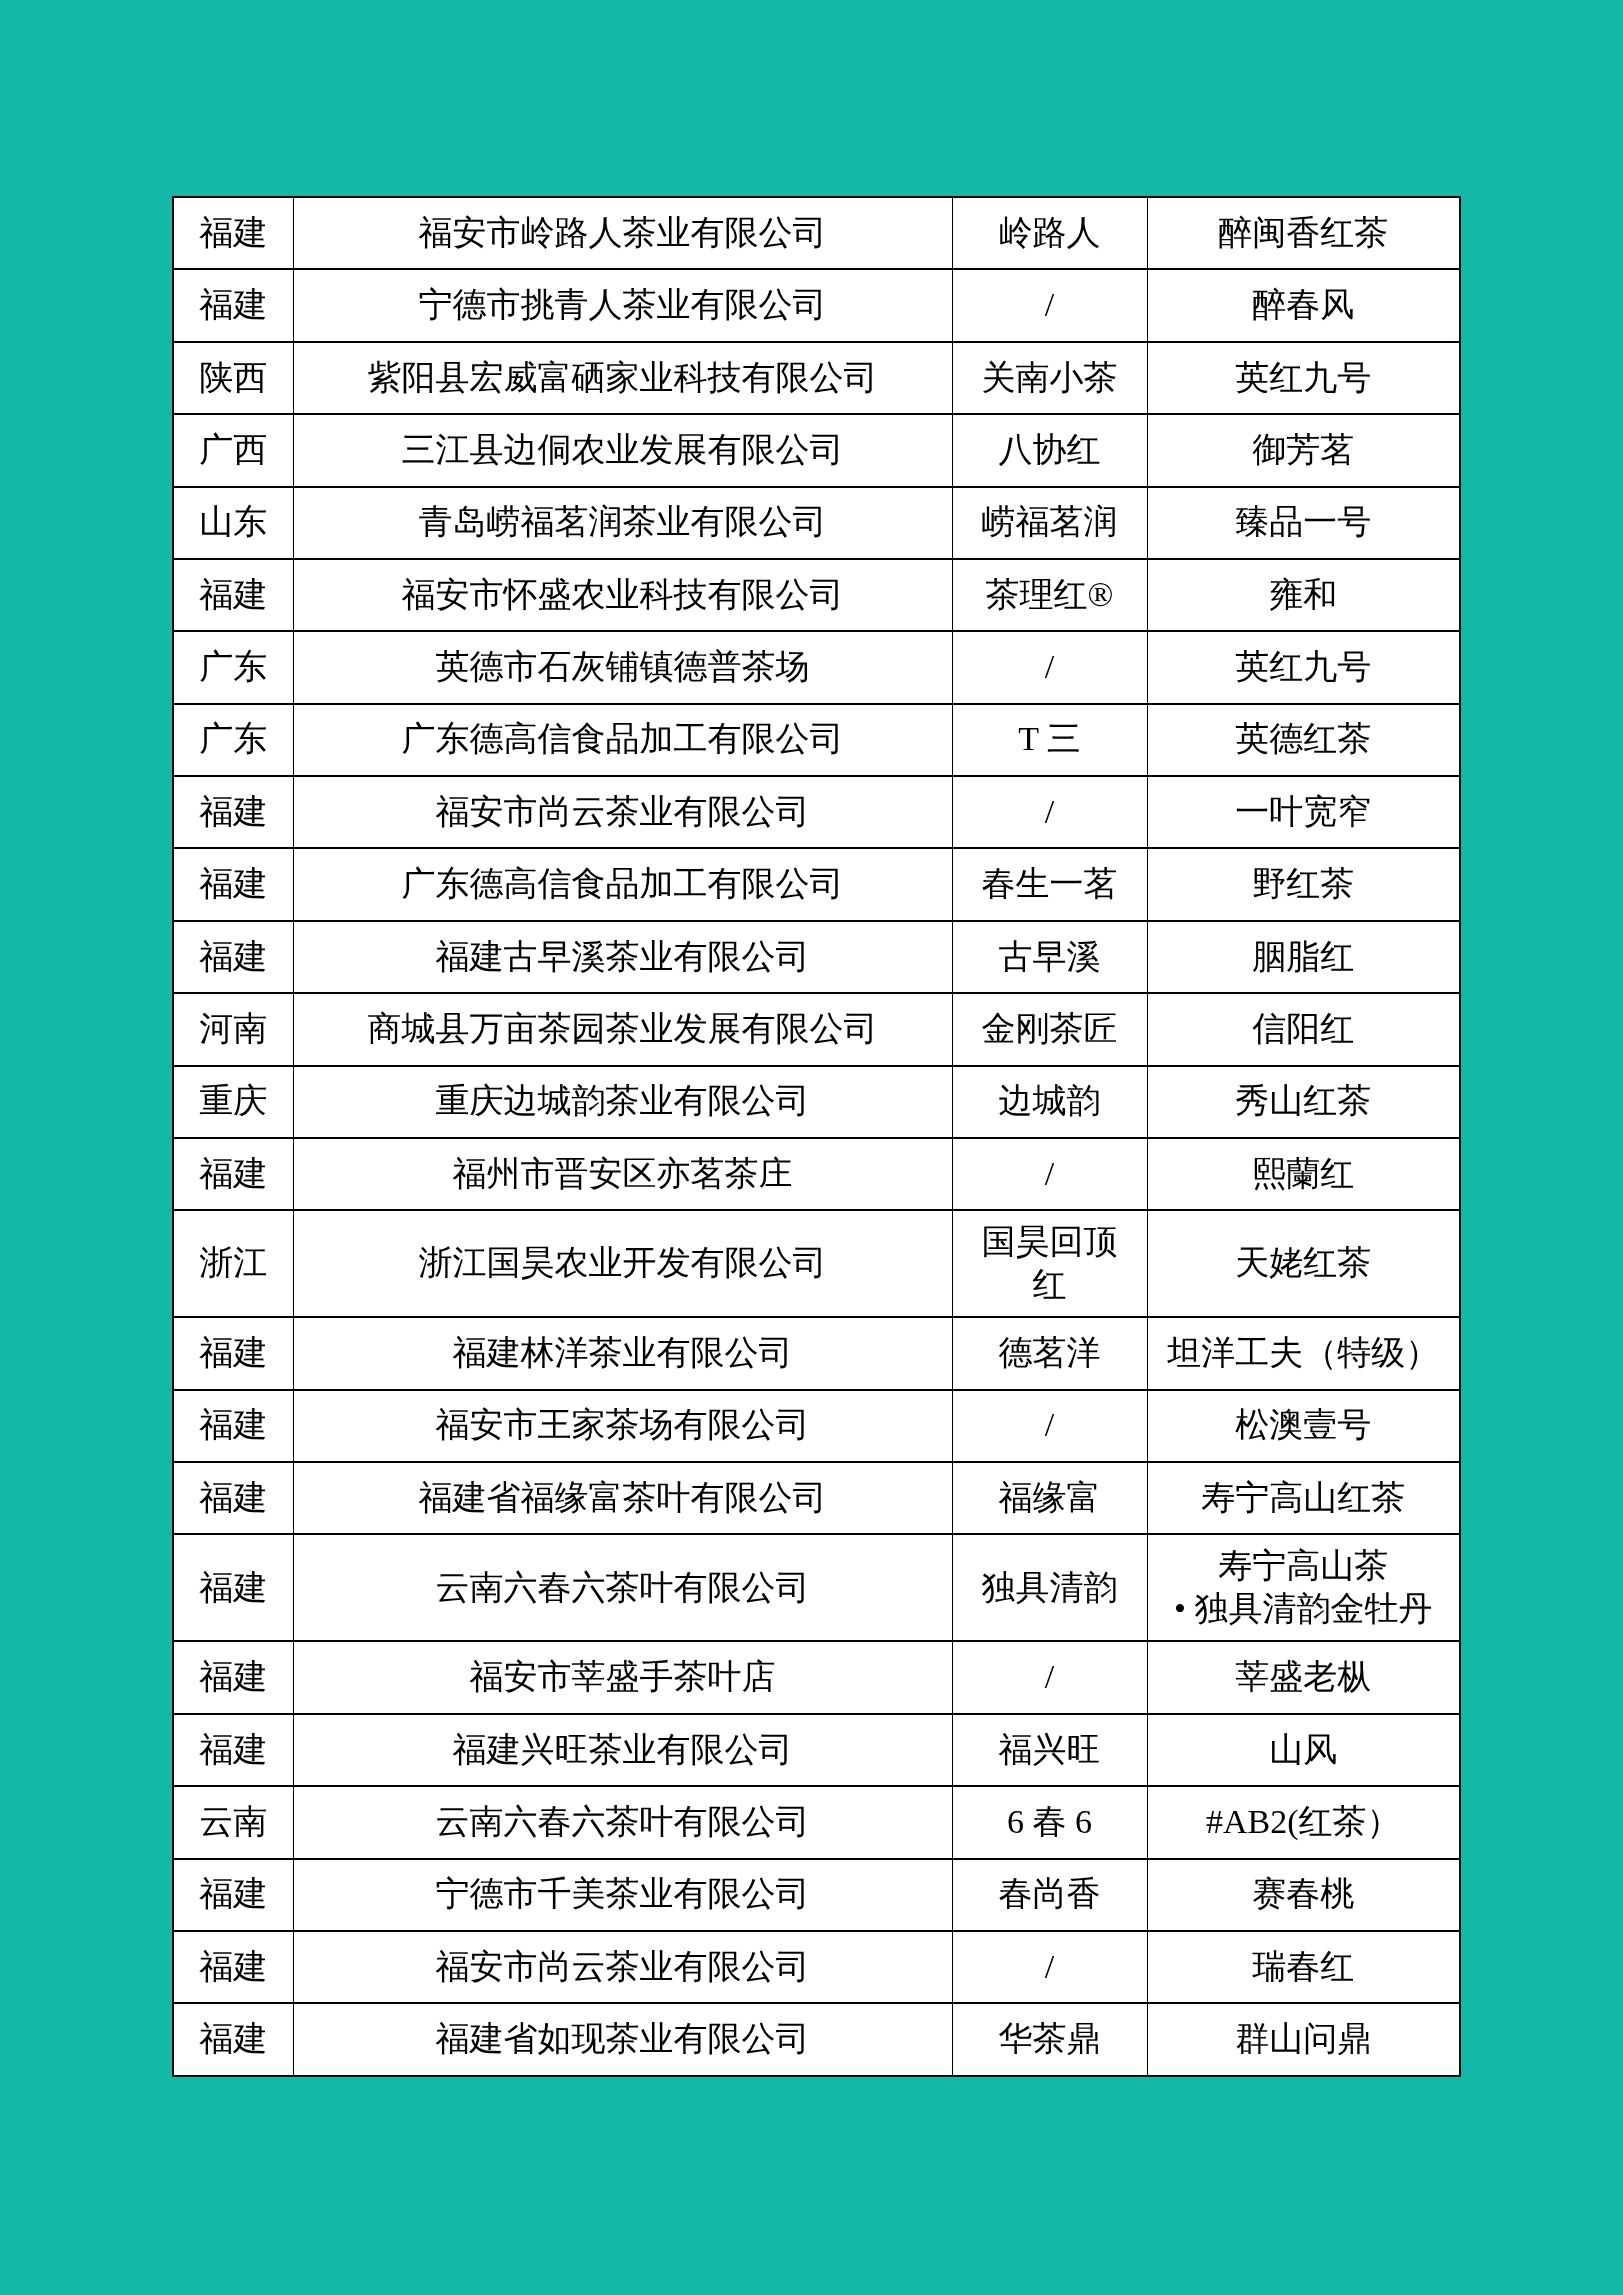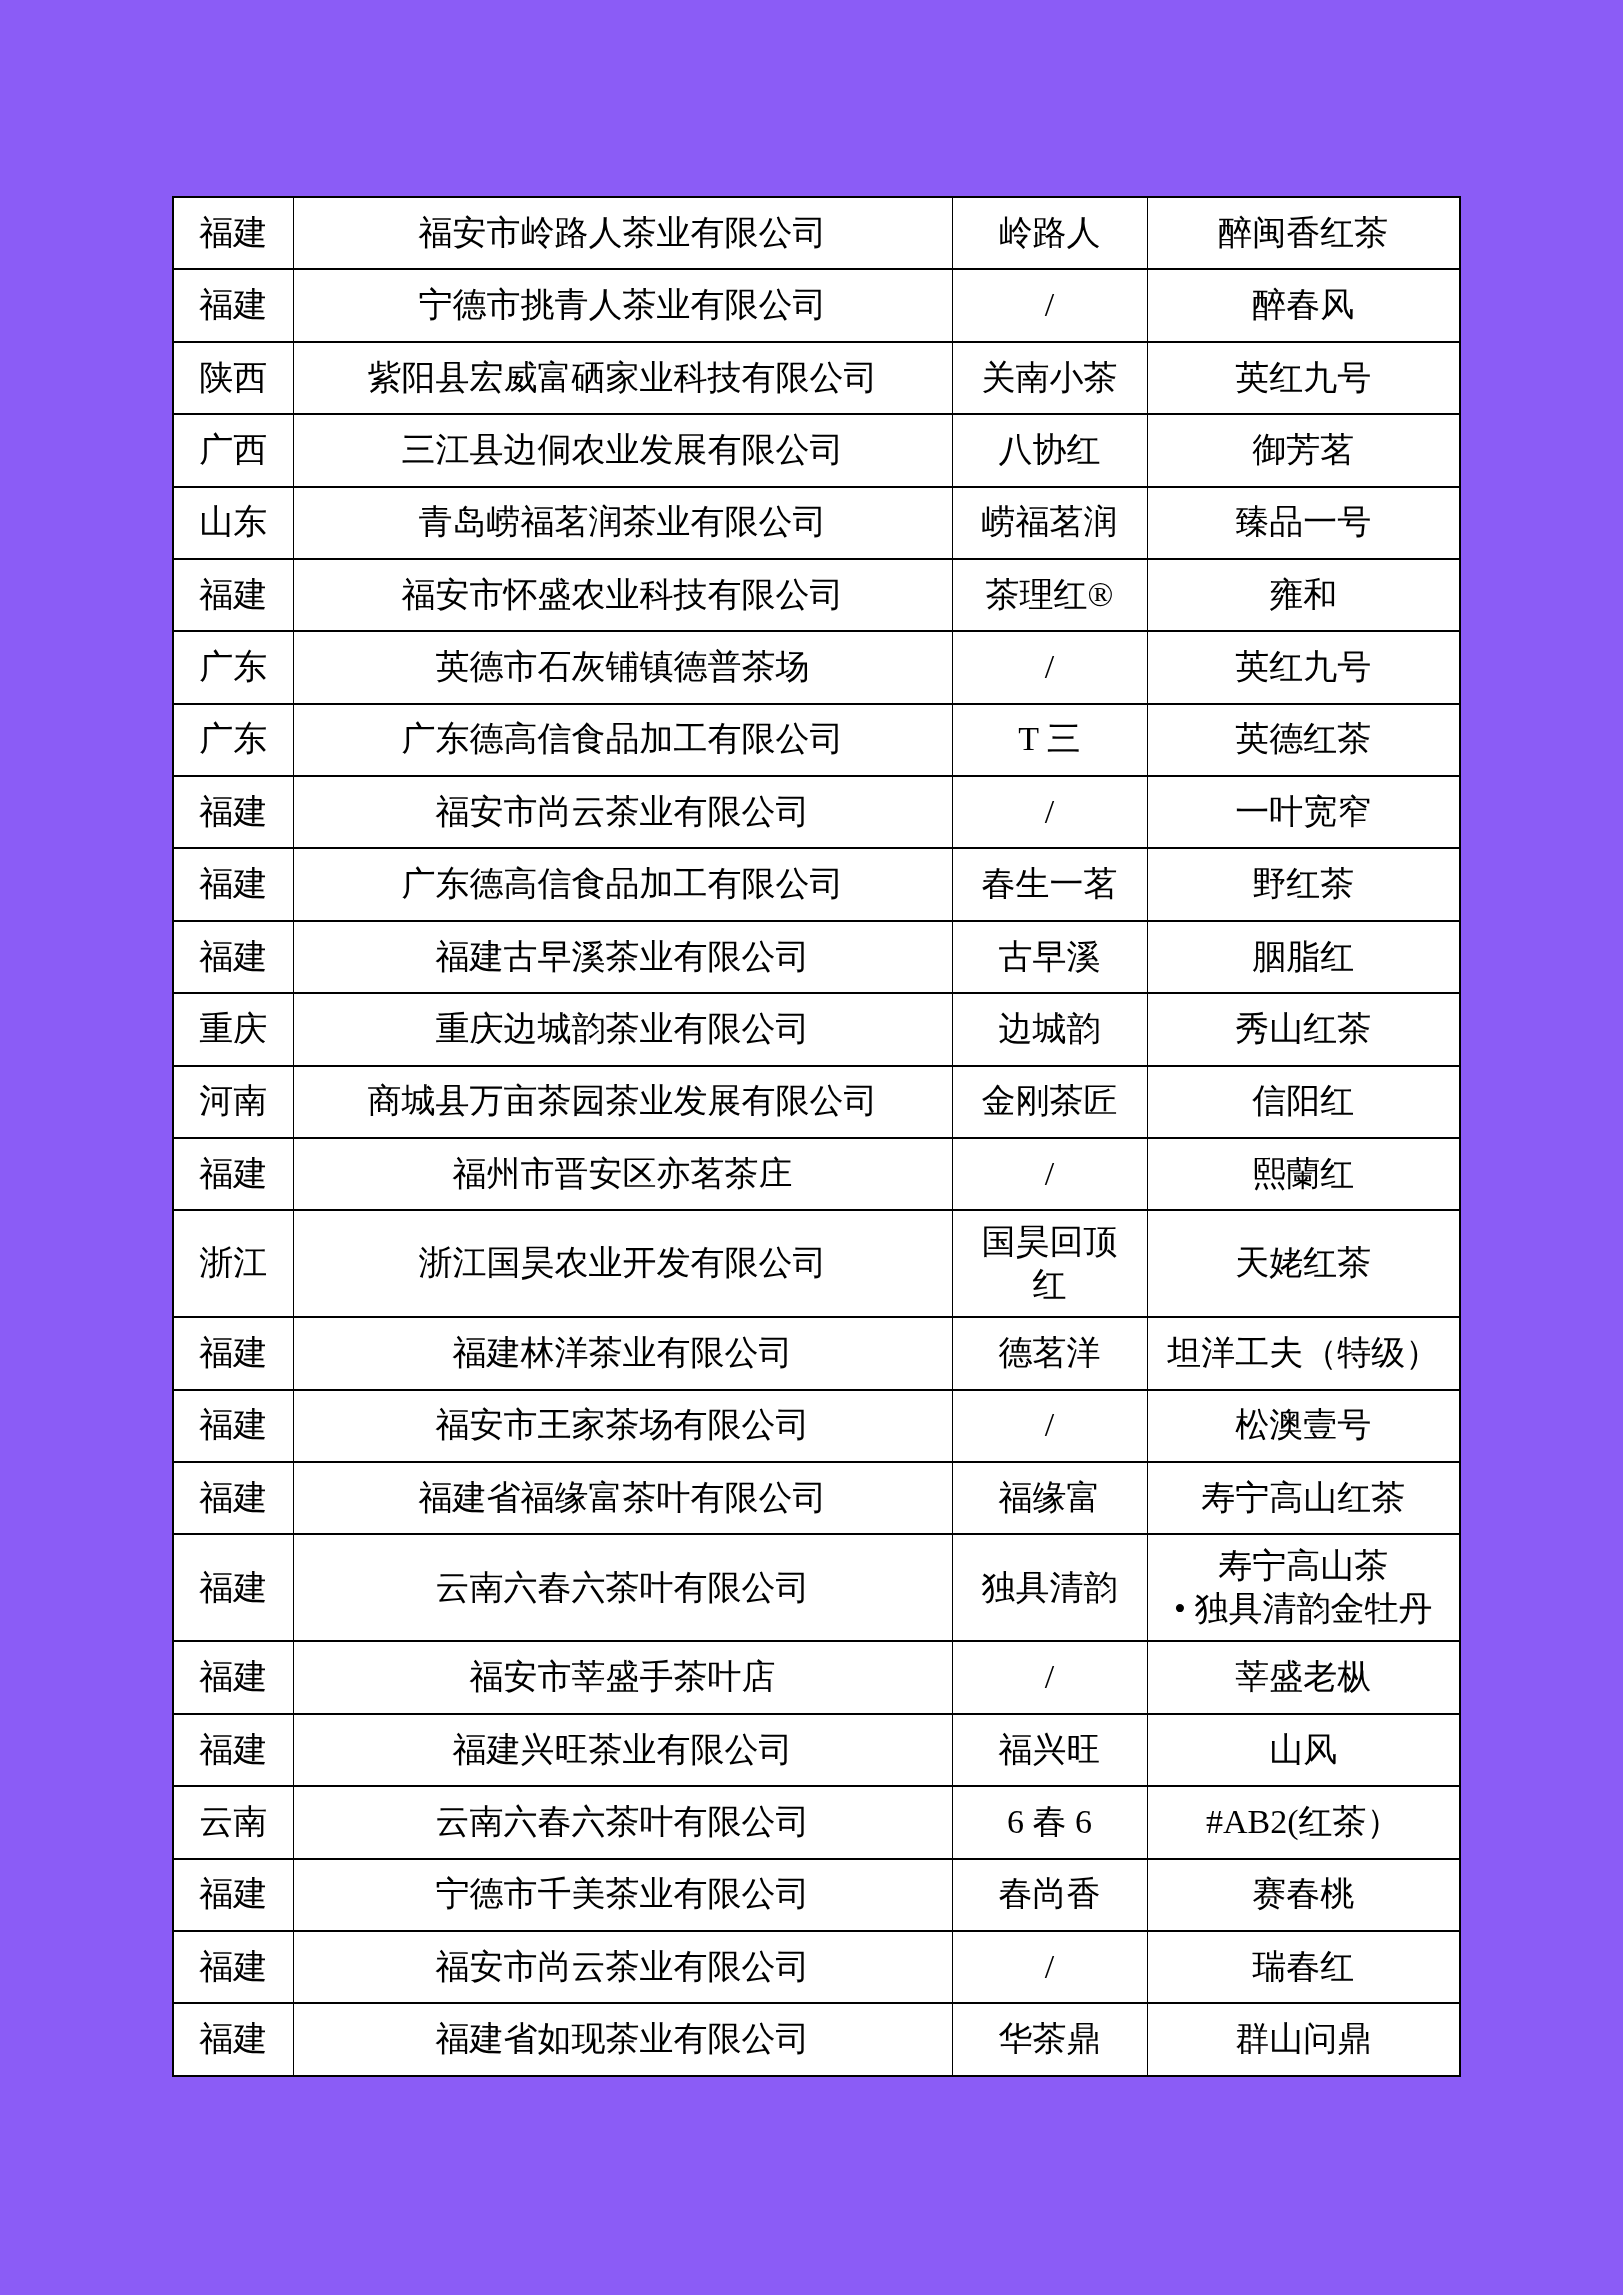--- a/index.html
+++ b/index.html
@@ -10,21 +10,21 @@
   body {
     width: 1623px;
     height: 2295px;
     position: relative;
     font-family: "Liberation Serif", "DejaVu Serif", serif;
     color: #000000;
   }
   .page {
     position: absolute;
     inset: 0;
-    background: #8b5cf6;
+    background: #14b8a6;
   }
   table.data-table {
     position: absolute;
     left: 172px;
     top: 196px;
     width: 1287px;
     border-collapse: collapse;
     table-layout: fixed;
     background: #ffffff;
   }
@@ -120,30 +120,30 @@
     <td>春生一茗</td>
     <td>野红茶</td>
   </tr>
         <tr>
     <td>福建</td>
     <td>福建古早溪茶业有限公司</td>
     <td>古早溪</td>
     <td>胭脂红</td>
   </tr>
         <tr>
+    <td>河南</td>
+    <td>商城县万亩茶园茶业发展有限公司</td>
+    <td>金刚茶匠</td>
+    <td>信阳红</td>
+  </tr>
+        <tr>
     <td>重庆</td>
     <td>重庆边城韵茶业有限公司</td>
     <td>边城韵</td>
     <td>秀山红茶</td>
-  </tr>
-        <tr>
-    <td>河南</td>
-    <td>商城县万亩茶园茶业发展有限公司</td>
-    <td>金刚茶匠</td>
-    <td>信阳红</td>
   </tr>
         <tr>
     <td>福建</td>
     <td>福州市晋安区亦茗茶庄</td>
     <td>/</td>
     <td>熙蘭红</td>
   </tr>
         <tr>
     <td>浙江</td>
     <td>浙江国昊农业开发有限公司</td>

